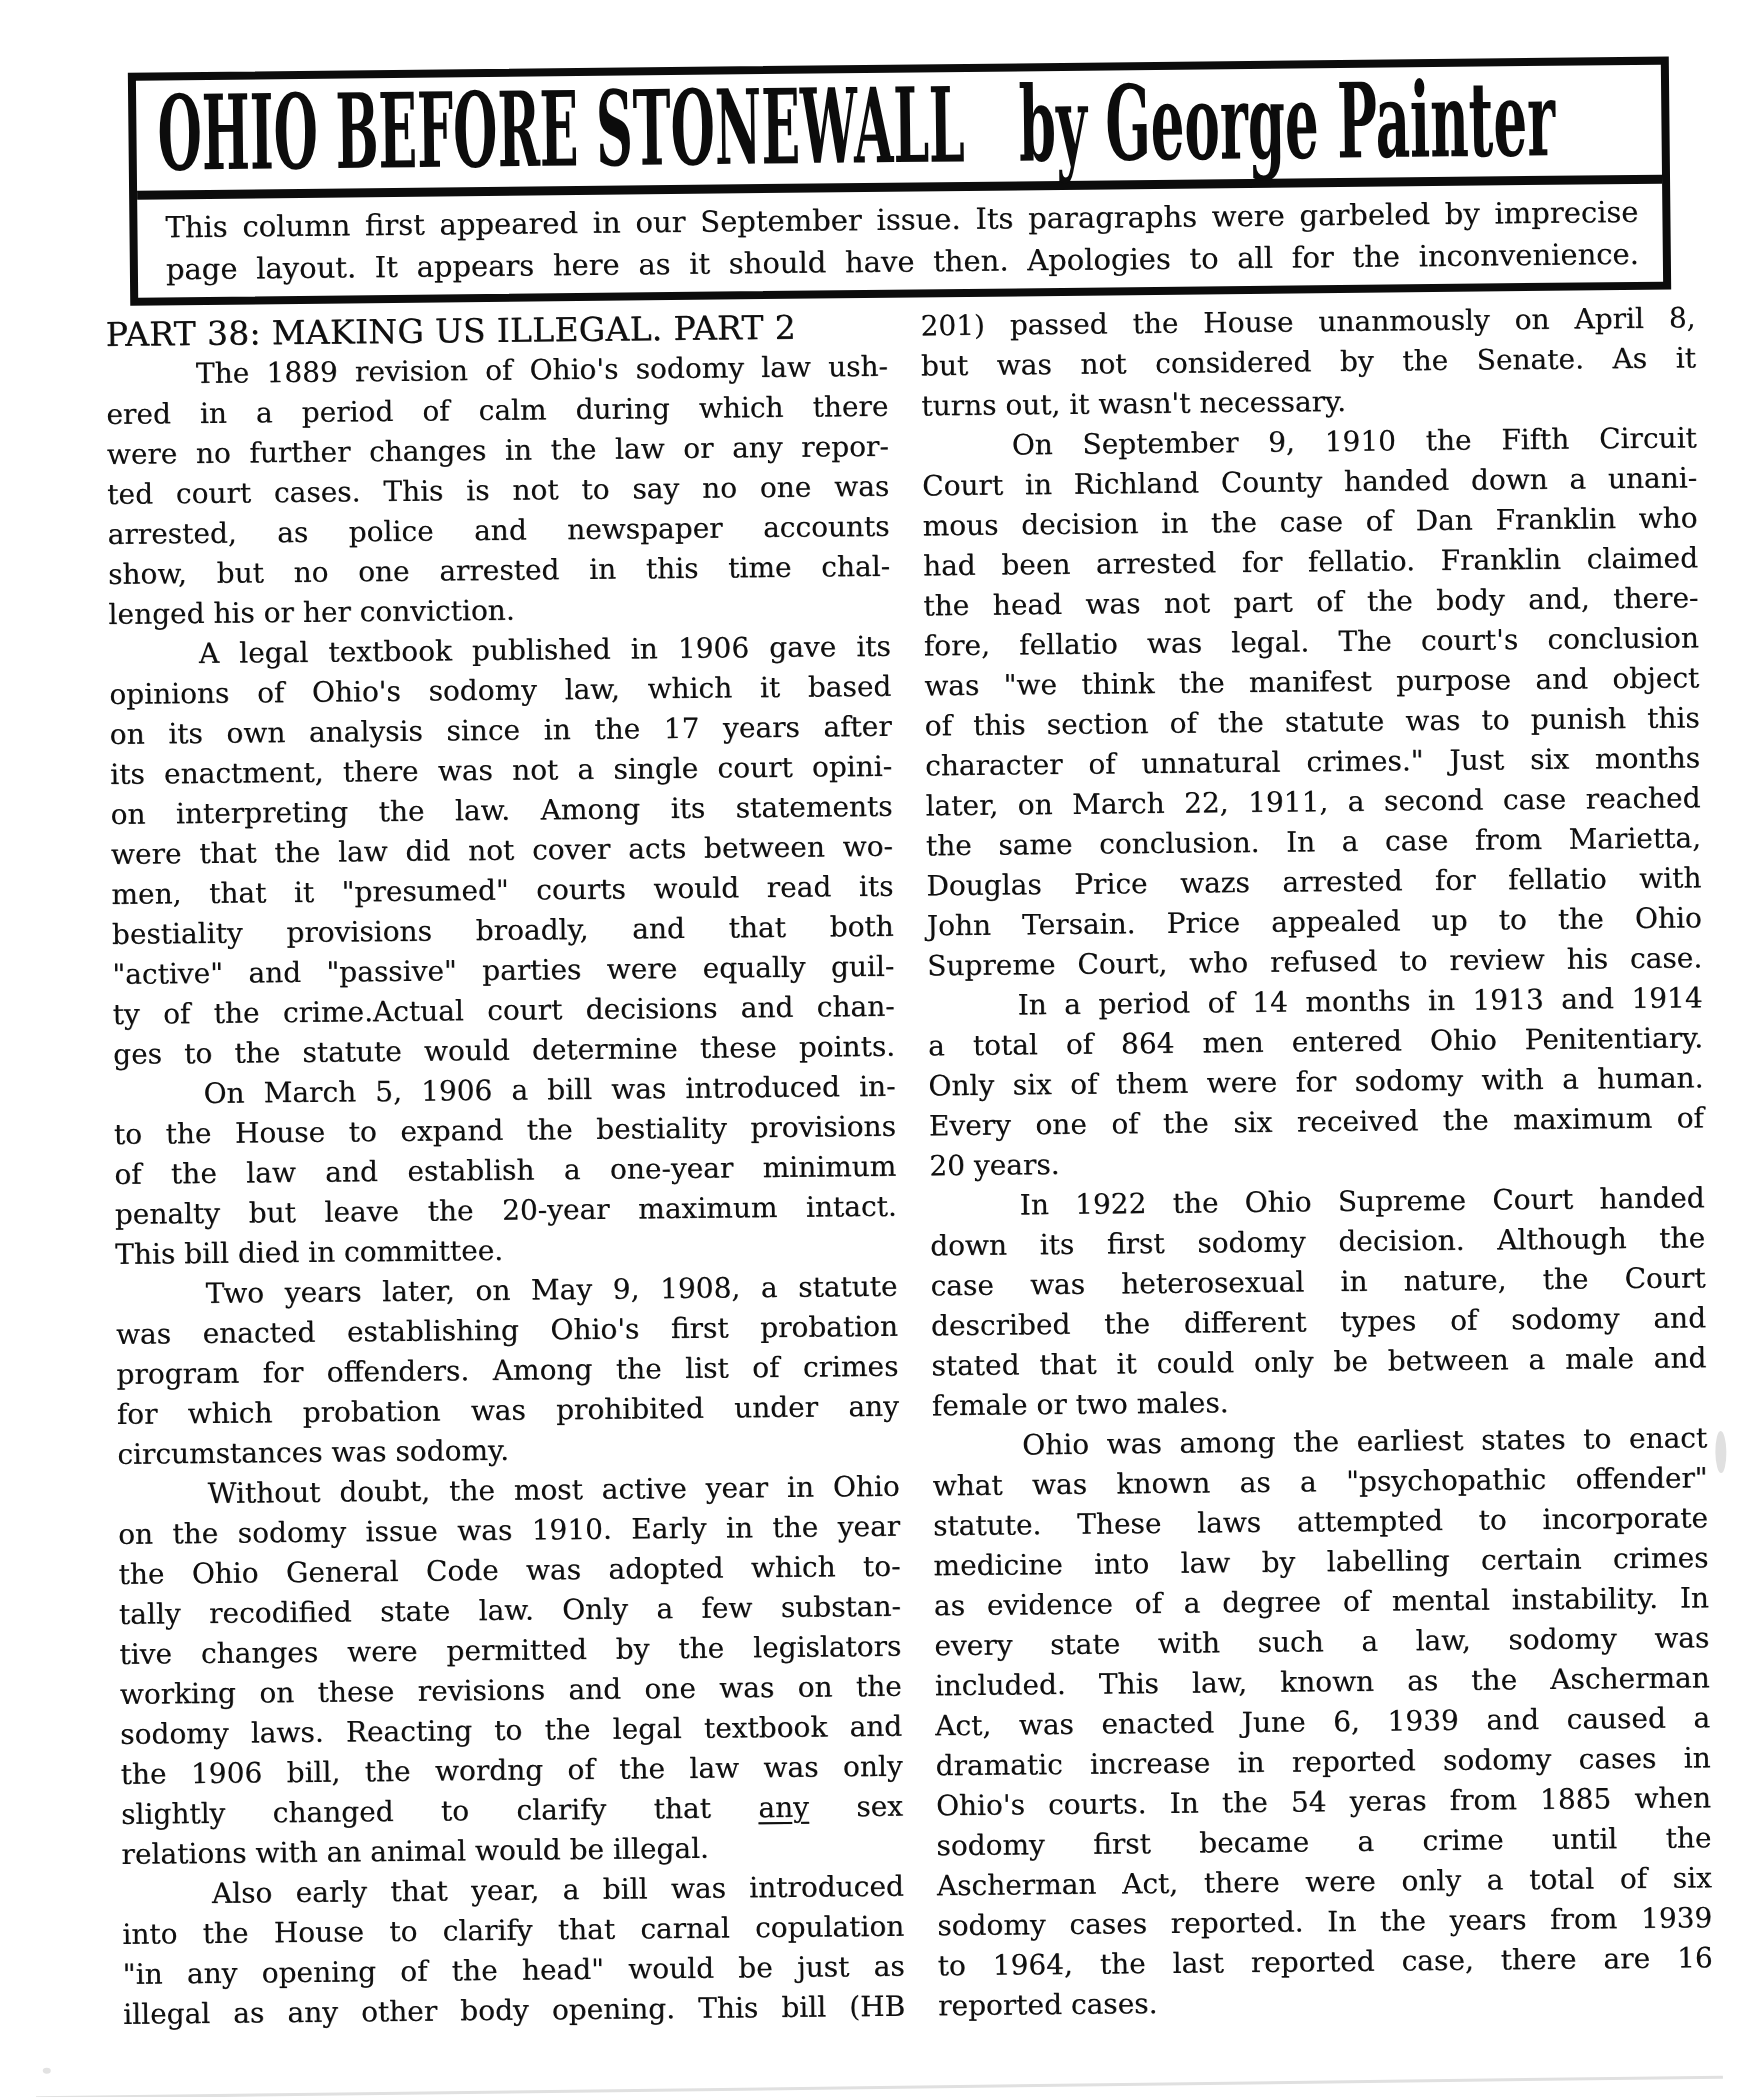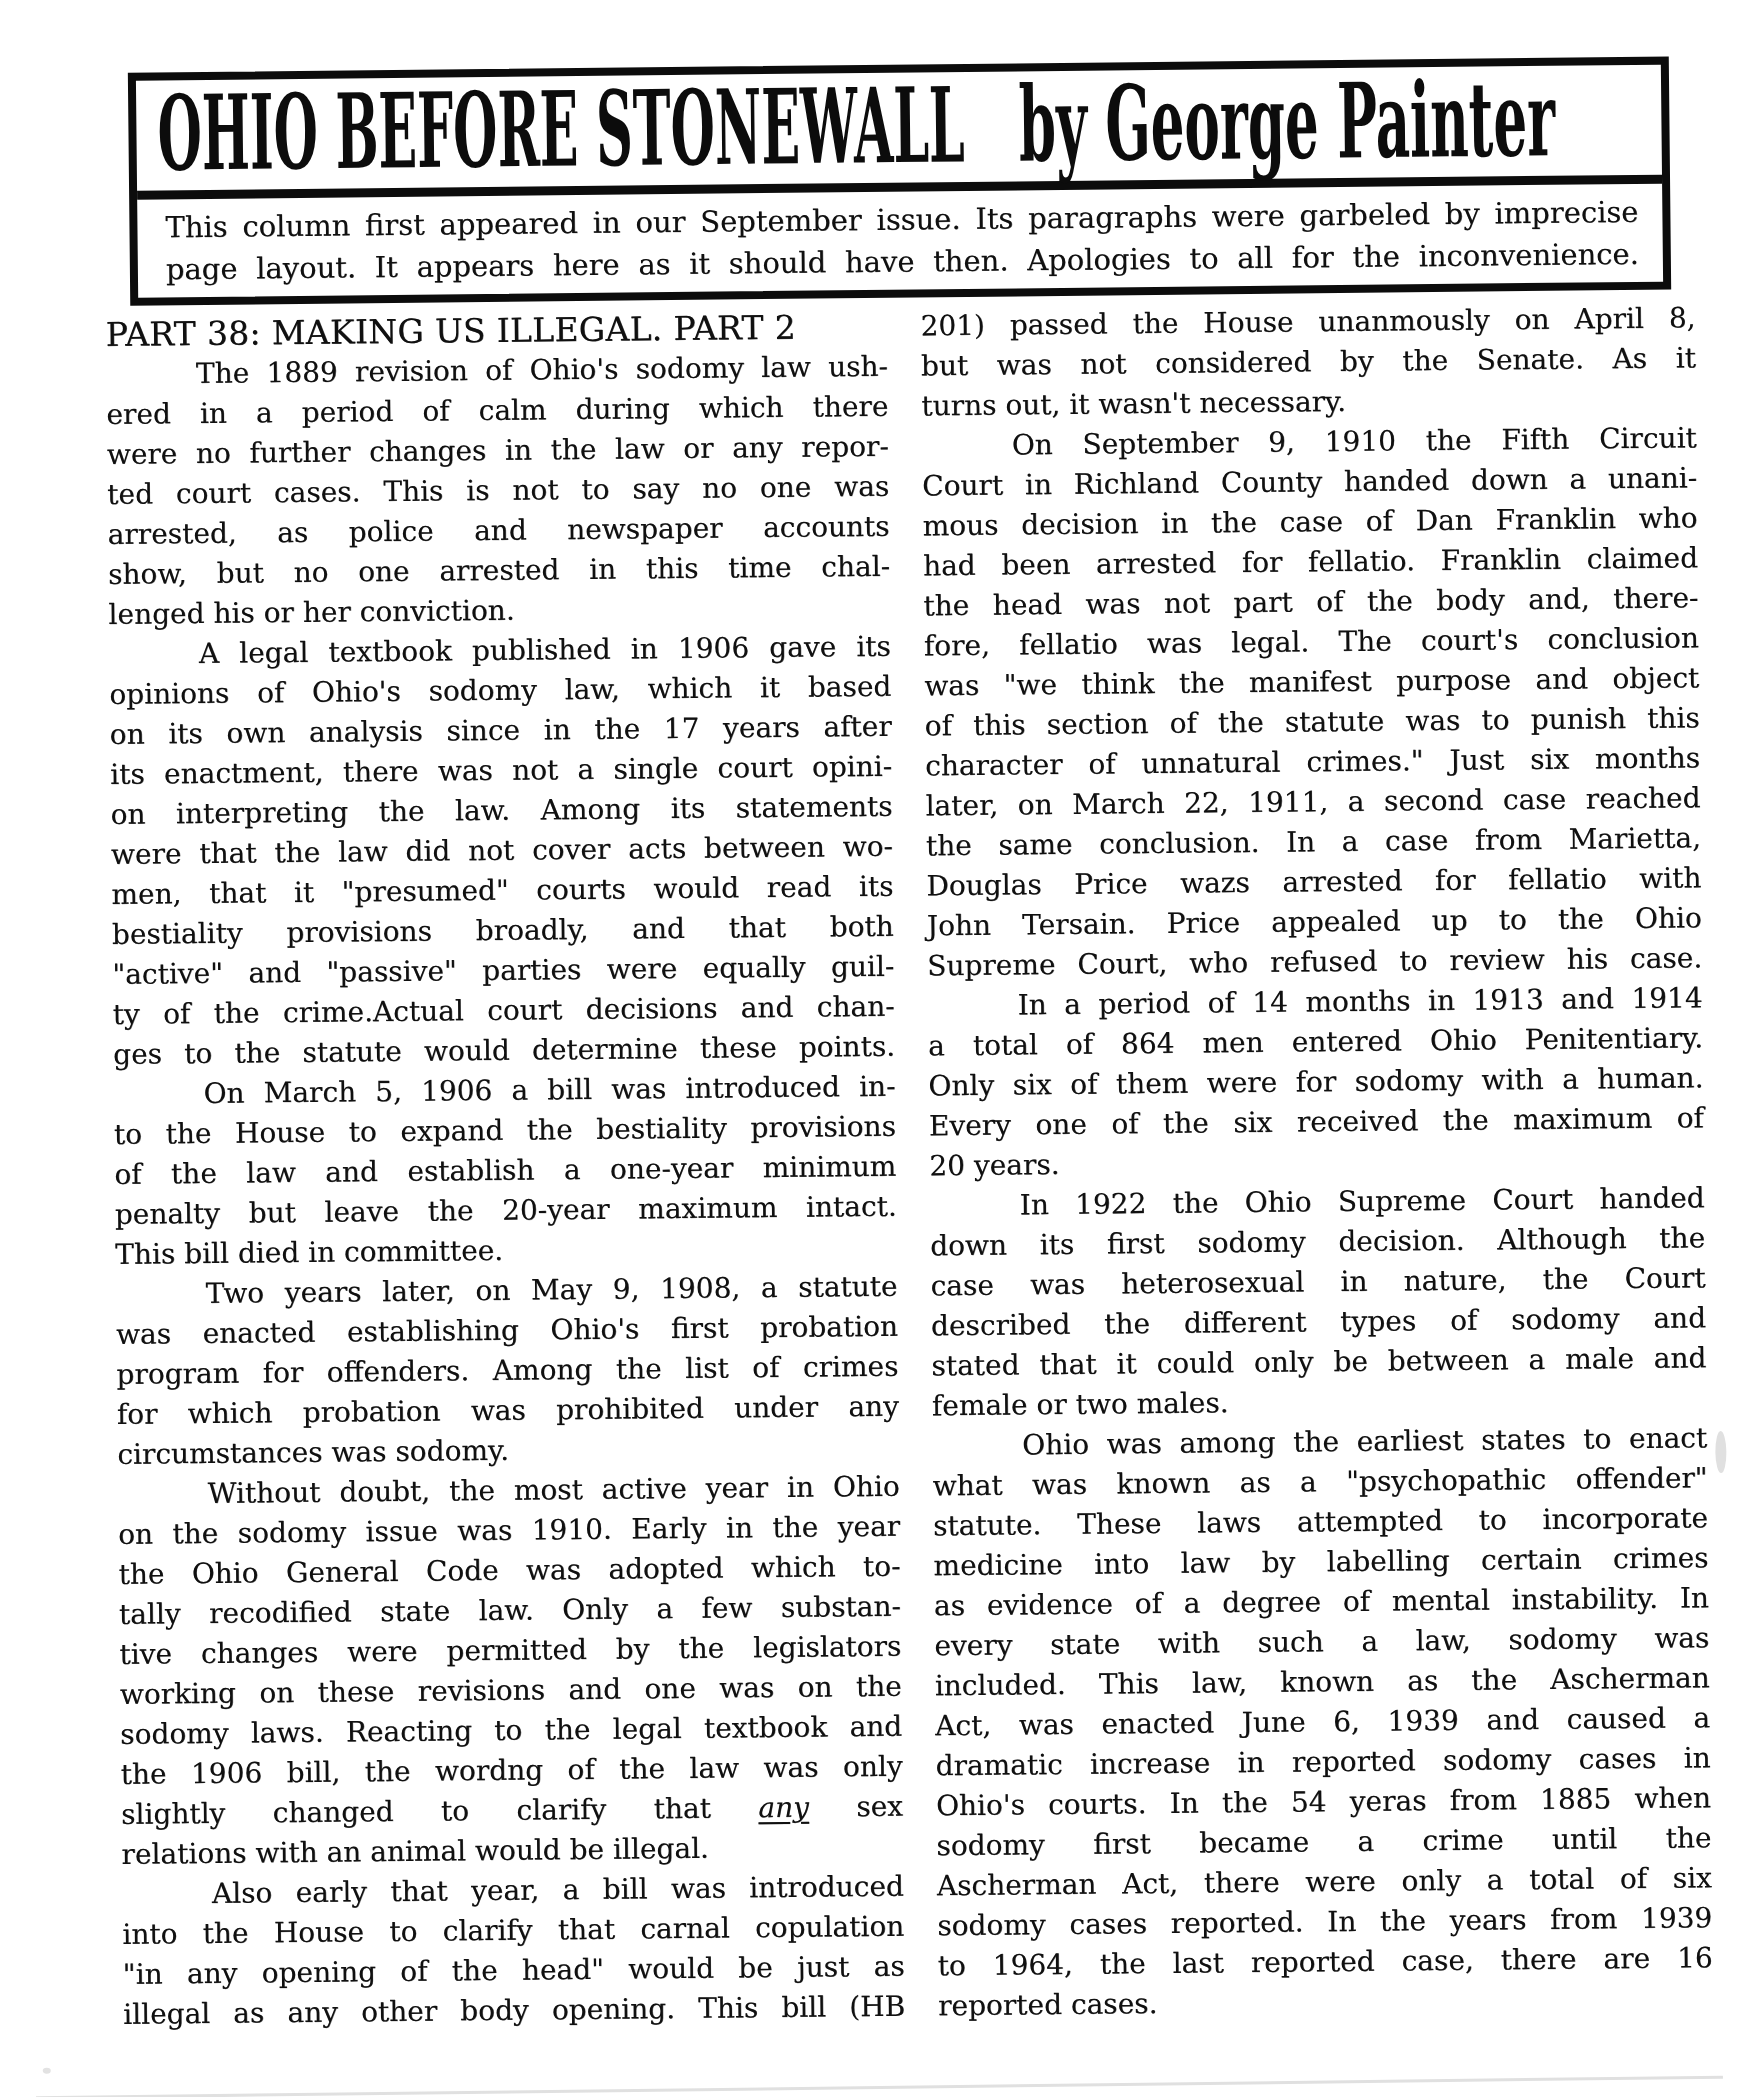--- a/index.html
+++ b/index.html
@@ -21,21 +21,21 @@
   
   .col { position:absolute; top:307px; }
   .col-left  { left:112px;  width:782px; }
   .col-right { left:927px; width:775px; }
   .ln { height:40px; line-height:40px; font-size:28px; text-align:justify;
         text-align-last:justify; text-shadow:0.4px 0.2px 0 rgba(10,10,10,0.5); }
   .ln.end { text-align-last:left; }
   .ln.ind { text-indent:90px; }
   .ln.head { font-size:33px; letter-spacing:0.3px; text-align-last:left; text-indent:0;
              text-shadow:0.5px 0.2px 0 rgba(10,10,10,0.65); }
-  .u { text-decoration:underline; text-decoration-thickness:1.8px; text-underline-offset:4.8px;font-style:italic; }
+  .u { text-decoration:underline; text-decoration-thickness:1.8px; text-underline-offset:4.8px; }
 
   
   .scan-streak { position:absolute; left:24px; top:2086px; width:1687px; height:3px;
                  background:#e0e0e0; transform:rotate(-0.1deg); }
   .scan-smudge { position:absolute; left:1710px; top:1440px; width:11px; height:42px;
                  background:#d8d8d8; border-radius:50%; opacity:0.8; }
   .scan-speck  { position:absolute; left:31px; top:2059px; width:8.4px; height:6px;
                  background:#e2e2e2; border-radius:50%; }
 </style>
 </head>

